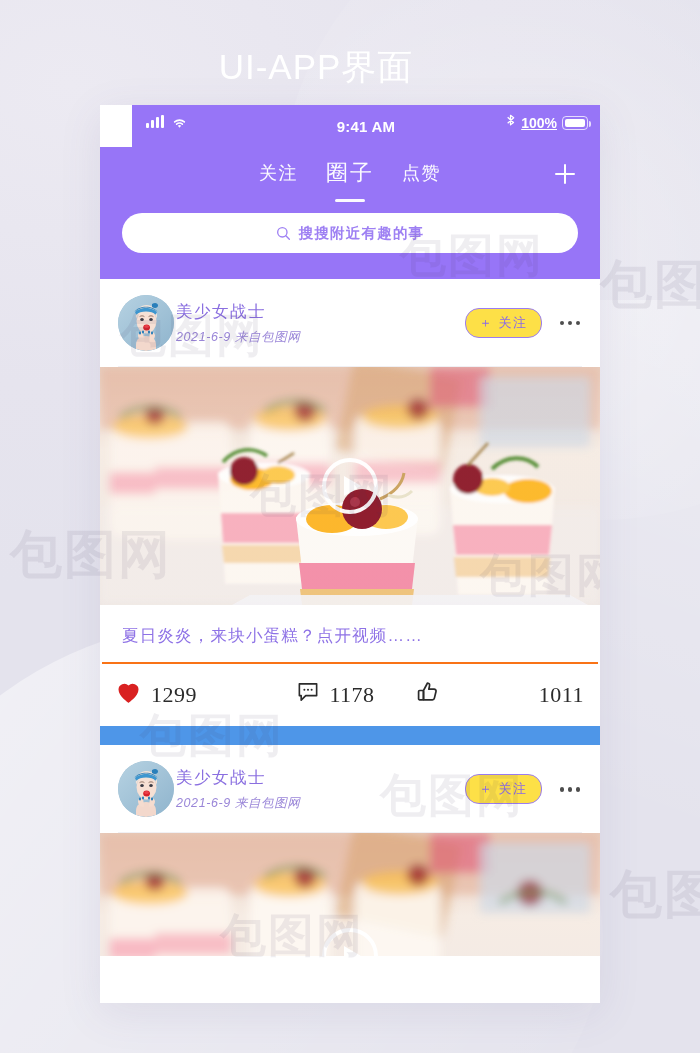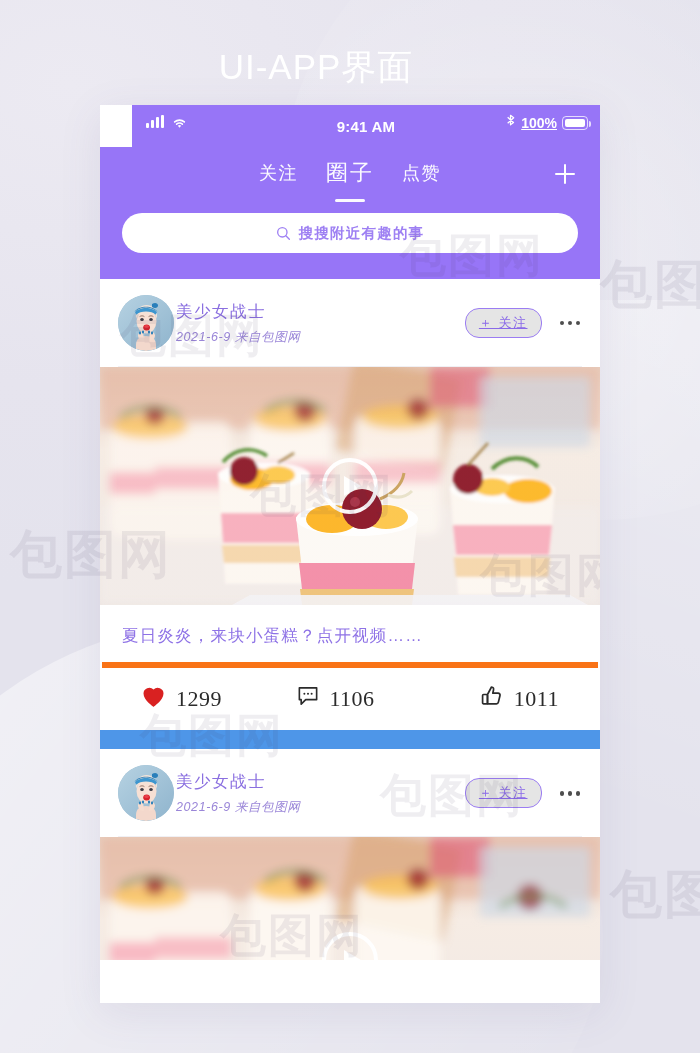--- a/index.html
+++ b/index.html
@@ -114,21 +114,21 @@
   .avatar {
     width:56px; height:56px; border-radius:50%; overflow:hidden; flex:0 0 56px;
     background:#9fc0d4; position:relative;
   }
   .meta { margin-left:2px; flex:1; }
   .uname { color:#8a6fe0; font-size:16.5px; letter-spacing:1.5px; margin-bottom:6px; }
   .udate { color:#9a86d8; font-size:12.5px; letter-spacing:.6px;font-style:italic; }
   .follow-btn {
     border:1.3px solid #9b7df2; color:#8a6ae8; border-radius:14px;
     font-size:13px; padding:5px 13px; letter-spacing:1.5px;
-    background:#e5e5e5; white-space:nowrap;text-decoration:underline;
+    background:#fde047; white-space:nowrap;
   }
   .more-btn {
     margin-left:16px; display:flex; align-items:center; gap:3.5px; padding:6px 2px;
   }
   .more-btn i { width:4.5px; height:4.5px; border-radius:50%; background:#4d4d4d; display:block; }
 
   
   .video {
     position:relative; width:100%; height:238px; overflow:hidden;
   }
@@ -144,30 +144,30 @@
     content:""; display:block; margin-left:4px;
     border-left:17px solid rgba(255,255,255,.96);
     border-top:10px solid transparent; border-bottom:10px solid transparent;
   }
   .video.short .play { top:auto; bottom:-28px; transform:translate(-50%,0); }
 
   
   .caption {
     color:#8e72e6; font-size:16.5px; letter-spacing:1.2px;
     padding:20px 20px 16px; line-height:1.3;
-    border-bottom:6px solid #f97316; margin:0 2px;
+    border-bottom:2px solid #f97316; margin:0 2px;
   }
   .actions {
-    height:62px; display:flex; align-items:center; padding:0 41px;
+    height:62px; display:flex; align-items:center; padding:0 16px;
     font-family:"Liberation Serif", serif;
   }
   .act { display:flex; align-items:center; gap:10px; }
   .act.c1 { flex:0 0 33%; }
   .act.c2 { flex:0 0 34%; justify-content:center; margin-left:-14px; }
-  .act.c3 { flex:1; justify-content:flex-end; }
+  .act.c3 { flex:1; justify-content:space-between; }
   .act span { font-size:22px; color:#2b2b2b; letter-spacing:.5px; }
 
   .blue-band { height:19px; background:#4e96e8; }
   .wm-mark {
     position:absolute; font-family:"Liberation Serif", serif;
     color:rgba(70,60,95,.085); font-size:46px; font-weight:700;
     transform:rotate(0deg); letter-spacing:2px; white-space:nowrap;
   }
   .wm-layer { position:absolute; inset:0; pointer-events:none; z-index:6; }
 </style>
@@ -391,21 +391,21 @@
         </div>
         <div class="act c2">
           <span>
             <svg viewBox="0 0 24 22" width="22" height="20">
               <path d="M2.5 2h19v13h-12l-5 5v-5h-2z" fill="none" stroke="#2b2b2b" stroke-width="1.8" stroke-linejoin="round"></path>
               <circle cx="8" cy="8.5" r="1.1" fill="#2b2b2b"></circle>
               <circle cx="12" cy="8.5" r="1.1" fill="#2b2b2b"></circle>
               <circle cx="16" cy="8.5" r="1.1" fill="#2b2b2b"></circle>
             </svg>
           </span>
-          <span>1106</span>
+          <span>1178</span>
         </div>
         <div class="act c3">
           <span>
             <svg viewBox="0 0 24 24" width="24" height="24">
               <path d="M7.5 10.5l4-7.5c1.8.2 2.4 1.4 2 3l-.7 3.2h5.3c1.3 0 2.2 1 1.9 2.3l-1.6 6.6c-.2 1-1 1.7-2 1.7H7.5z" fill="none" stroke="#2b2b2b" stroke-width="1.7" stroke-linejoin="round"></path>
               <rect x="2.6" y="10.5" width="4.9" height="9.3" rx="1" fill="none" stroke="#2b2b2b" stroke-width="1.7"></rect>
             </svg>
           </span>
           <span>1011</span>
         </div>

